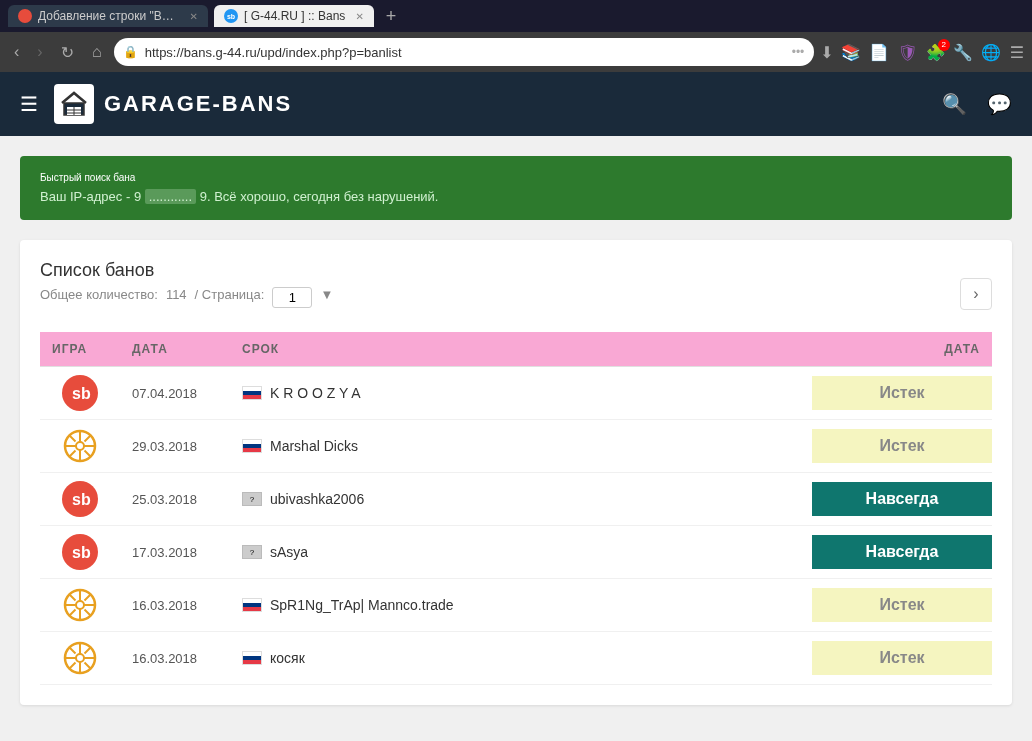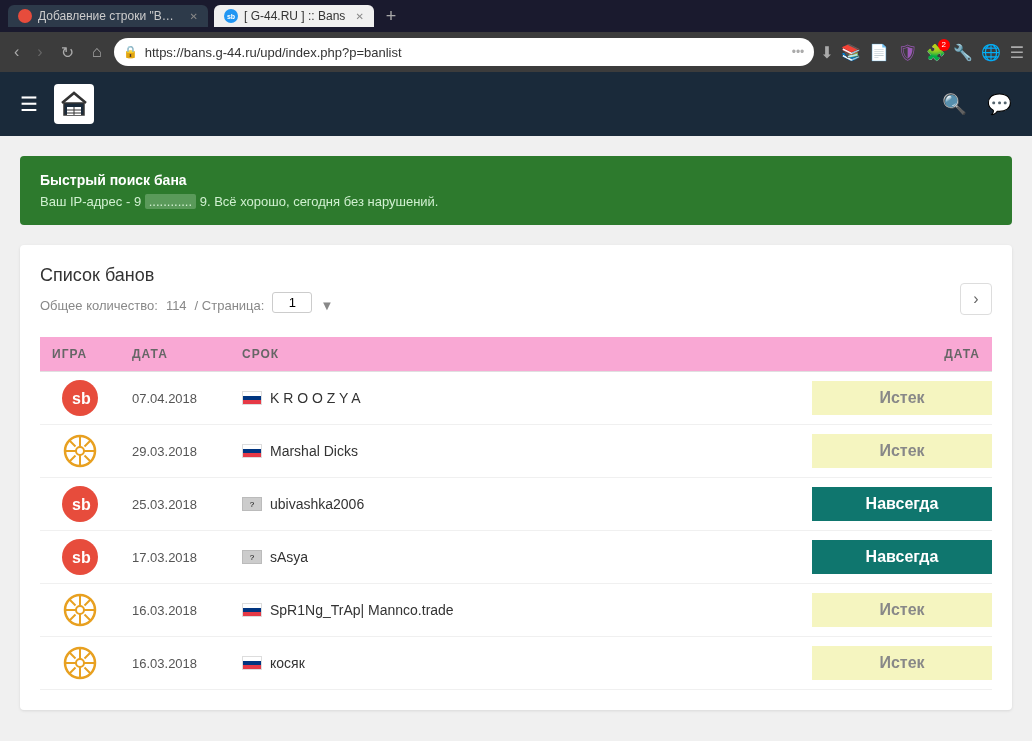--- a/index.html
+++ b/index.html
@@ -33,28 +33,28 @@
     
     .site-header { background: #1a2a3a; display: flex; align-items: center; padding: 0 20px; height: 64px; }
     .hamburger { color: white; font-size: 20px; cursor: pointer; margin-right: 16px; }
     .logo { display: flex; align-items: center; gap: 10px; color: white; font-size: 22px; font-weight: bold; letter-spacing: 2px; text-decoration: none; }
     .logo-icon { width: 40px; height: 40px; background: white; border-radius: 4px; display: flex; align-items: center; justify-content: center; }
     .logo-icon svg { width: 30px; height: 30px; }
     .header-actions { margin-left: auto; display: flex; gap: 20px; color: white; font-size: 20px; cursor: pointer; }
 
     
     .ip-banner { background: #2d7a2d; margin: 20px; border-radius: 4px; padding: 16px 20px; }
-    .ip-banner-title { color: white; font-size: 14px; font-weight: bold; margin-bottom: 6px; }
+    .ip-banner-title { color: white; font-size: 10px; font-weight: normal; margin-bottom: 6px; }
     .ip-banner-text { color: #d0f0d0; font-size: 13px; }
 
     
     .main-card { background: white; margin: 0 20px 20px 20px; border-radius: 4px; padding: 20px; box-shadow: 0 1px 3px rgba(0,0,0,0.1); }
     
     .card-title { font-size: 18px; color: #333; margin-bottom: 6px; }
-    .card-meta { font-size: 13px; color: #888; display: flex; align-items: flex-end; gap: 8px; margin-bottom: 20px; }
+    .card-meta { font-size: 13px; color: #888; display: flex; align-items: flex-start; gap: 8px; margin-bottom: 20px; }
     .page-input { border: 1px solid #ccc; border-radius: 3px; width: 40px; text-align: center; font-size: 13px; padding: 2px 4px; }
     .nav-next { width: 32px; height: 32px; border: 1px solid #ddd; border-radius: 4px; display: flex; align-items: center; justify-content: center; cursor: pointer; background: white; margin-left: auto; color: #666; font-size: 16px; }
 
     
     .ban-table { width: 100%; border-collapse: collapse; }
     .ban-table thead tr { background: #f9a8d4; }
     .ban-table th { padding: 10px 12px; text-align: left; font-size: 12px; font-weight: bold; color: #666; letter-spacing: 1px; border-bottom: 1px solid #e0e0e0; }
     .ban-table td { padding: 8px 12px; border-bottom: 1px solid #f0f0f0; vertical-align: middle; }
 
     
@@ -134,20 +134,21 @@
       <div class="logo-icon">
         <svg viewBox="0 0 30 30" xmlns="http://www.w3.org/2000/svg">
           <path d="M3 14 L15 4 L27 14" stroke="#333" stroke-width="2.5" fill="none"></path>
           <rect x="5" y="14" width="20" height="12" fill="#1a2a3a" stroke="#333" stroke-width="1.5"></rect>
           <rect x="8" y="18" width="14" height="8" fill="white"></rect>
           <line x1="8" y1="21" x2="22" y2="21" stroke="#333" stroke-width="1"></line>
           <line x1="8" y1="24" x2="22" y2="24" stroke="#333" stroke-width="1"></line>
           <line x1="15" y1="18" x2="15" y2="26" stroke="#333" stroke-width="1"></line>
         </svg>
       </div>
+      <span>GARAGE-BANS</span>
     </a>
     <div class="header-actions">
       <span>🔍</span>
       <span>💬</span>
     </div>
   </div>
 
   <div class="ip-banner">
     <div class="ip-banner-title">Быстрый поиск бана</div>
     <div class="ip-banner-text">

